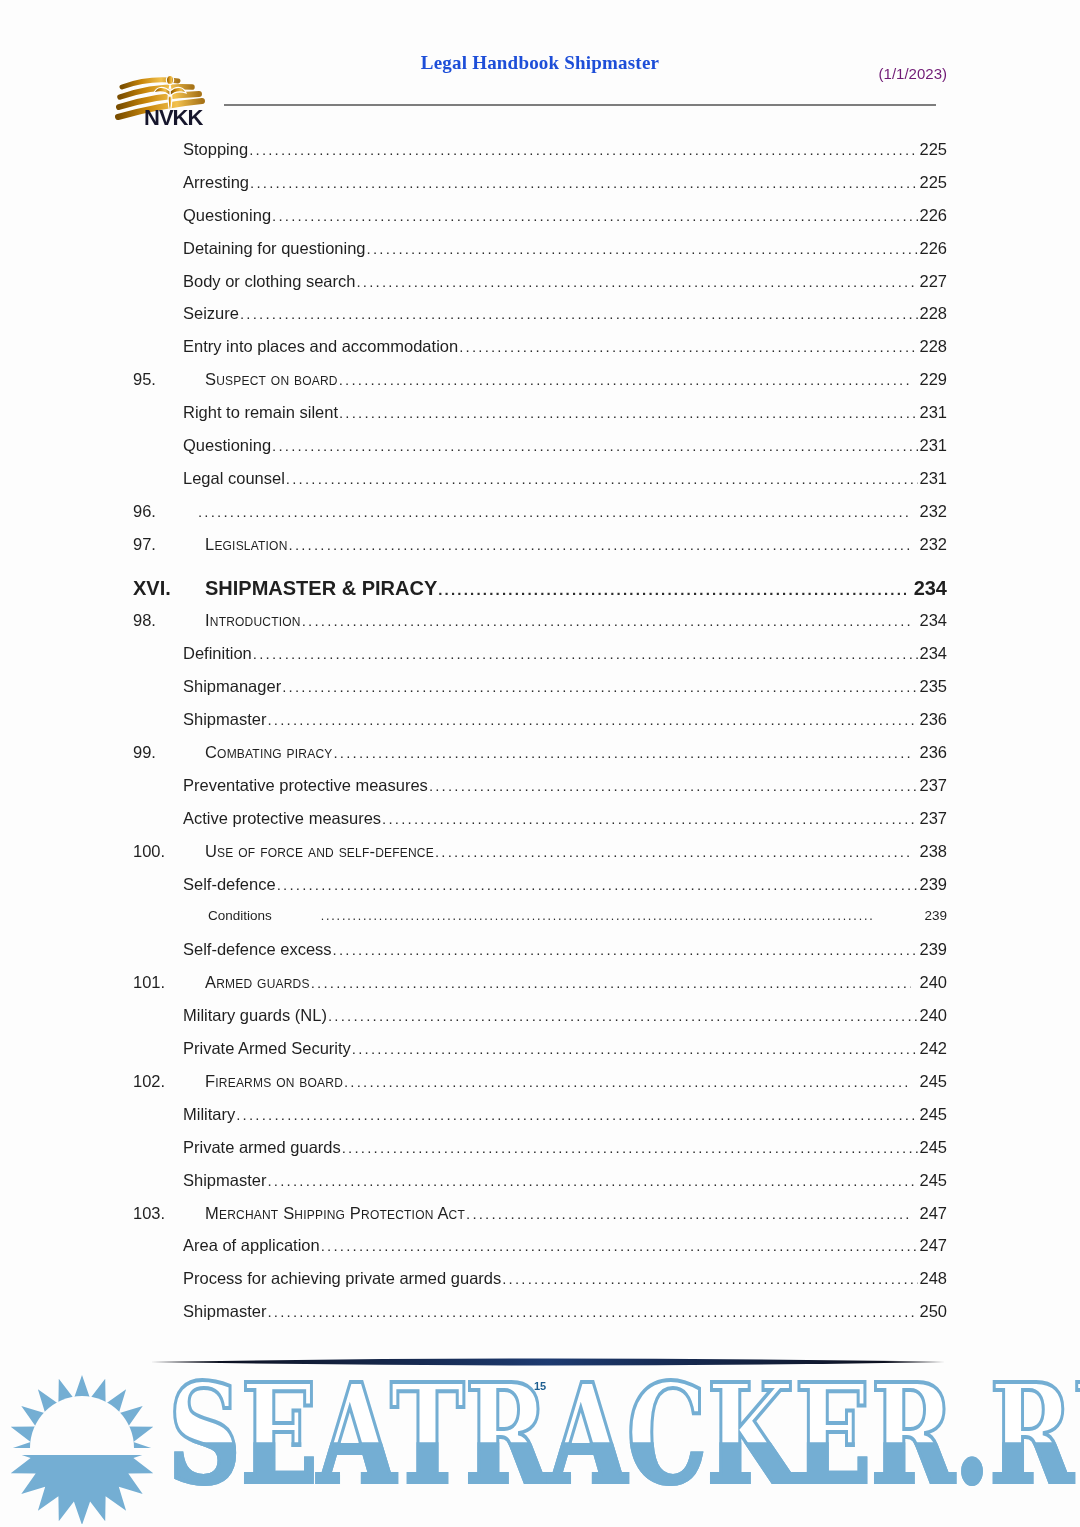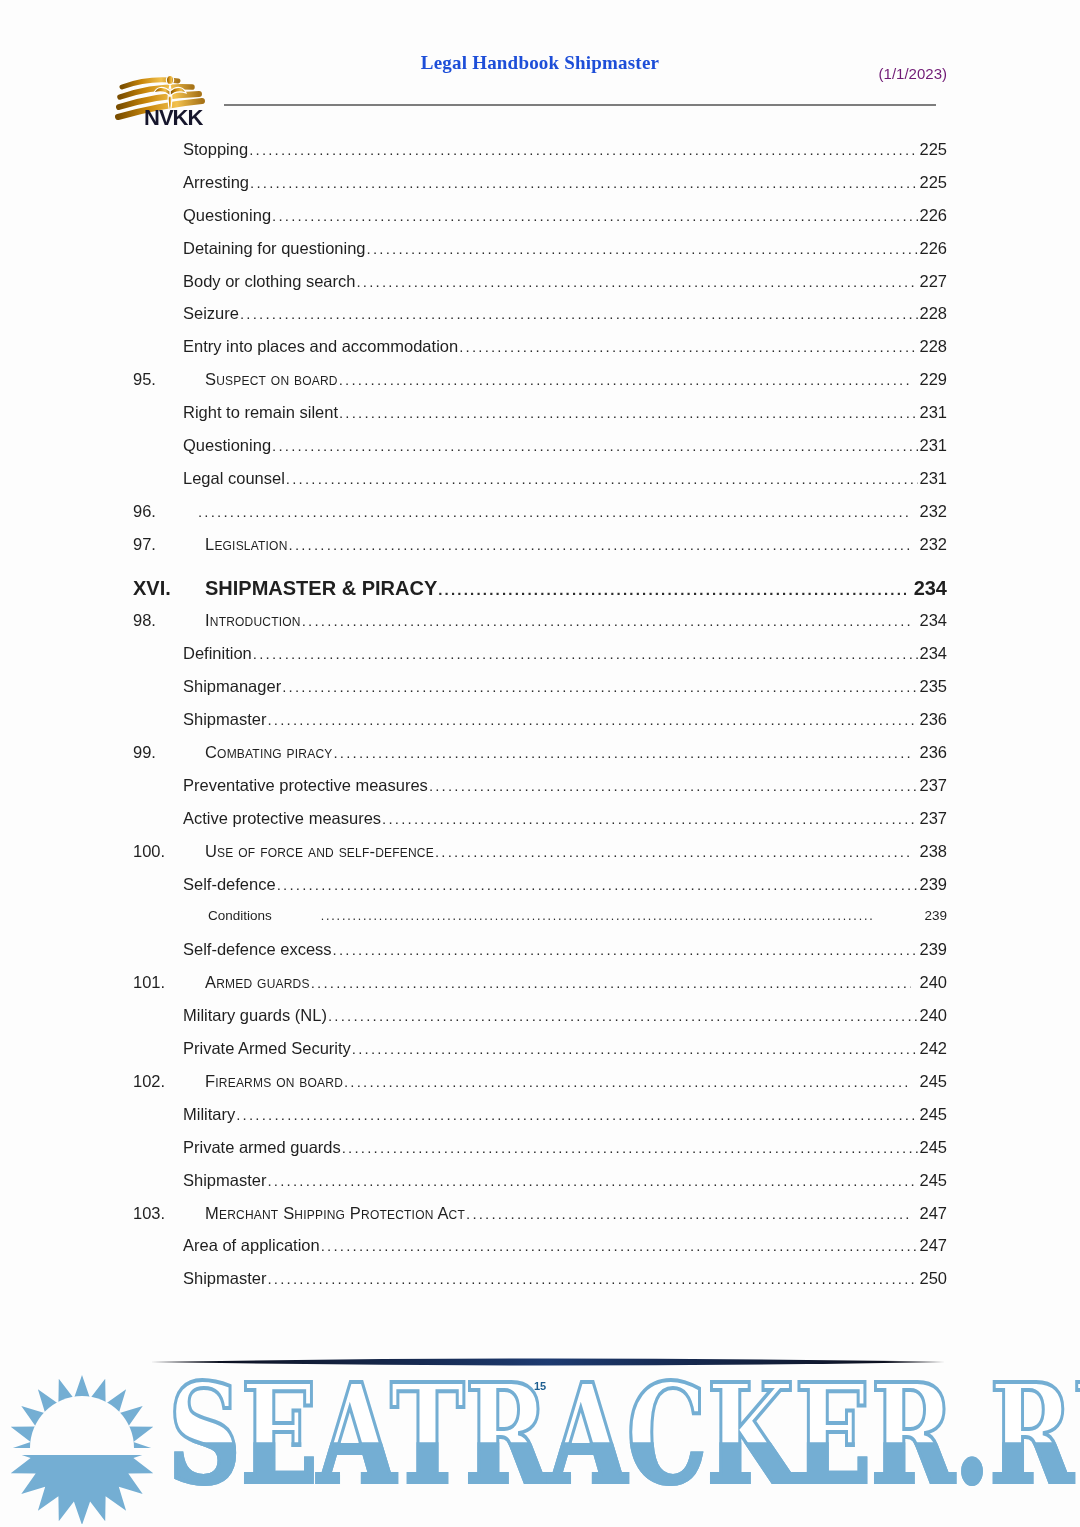--- a/index.html
+++ b/index.html
@@ -268,20 +268,25 @@
       <span class="toc-label">Merchant Shipping Protection Act</span>
       <span class="dots"></span>
       <span class="toc-page">247</span>
     </div>
     <div class="toc-row level-3">
       <span class="toc-label">Area of application</span>
       <span class="dots"></span>
       <span class="toc-page">247</span>
     </div>
     <div class="toc-row level-3">
+      <span class="toc-label">Process for achieving private armed guards</span>
+      <span class="dots"></span>
+      <span class="toc-page">248</span>
+    </div>
+    <div class="toc-row level-3">
       <span class="toc-label">Shipmaster</span>
       <span class="dots"></span>
       <span class="toc-page">250</span>
     </div>
   </div>
 
 <svg class="footer-rule" viewBox="0 0 795 12" preserveAspectRatio="none">
   <defs>
     <linearGradient id="navy" x1="0" y1="0" x2="1" y2="0">
       <stop offset="0" stop-color="#0a0a12"></stop>

